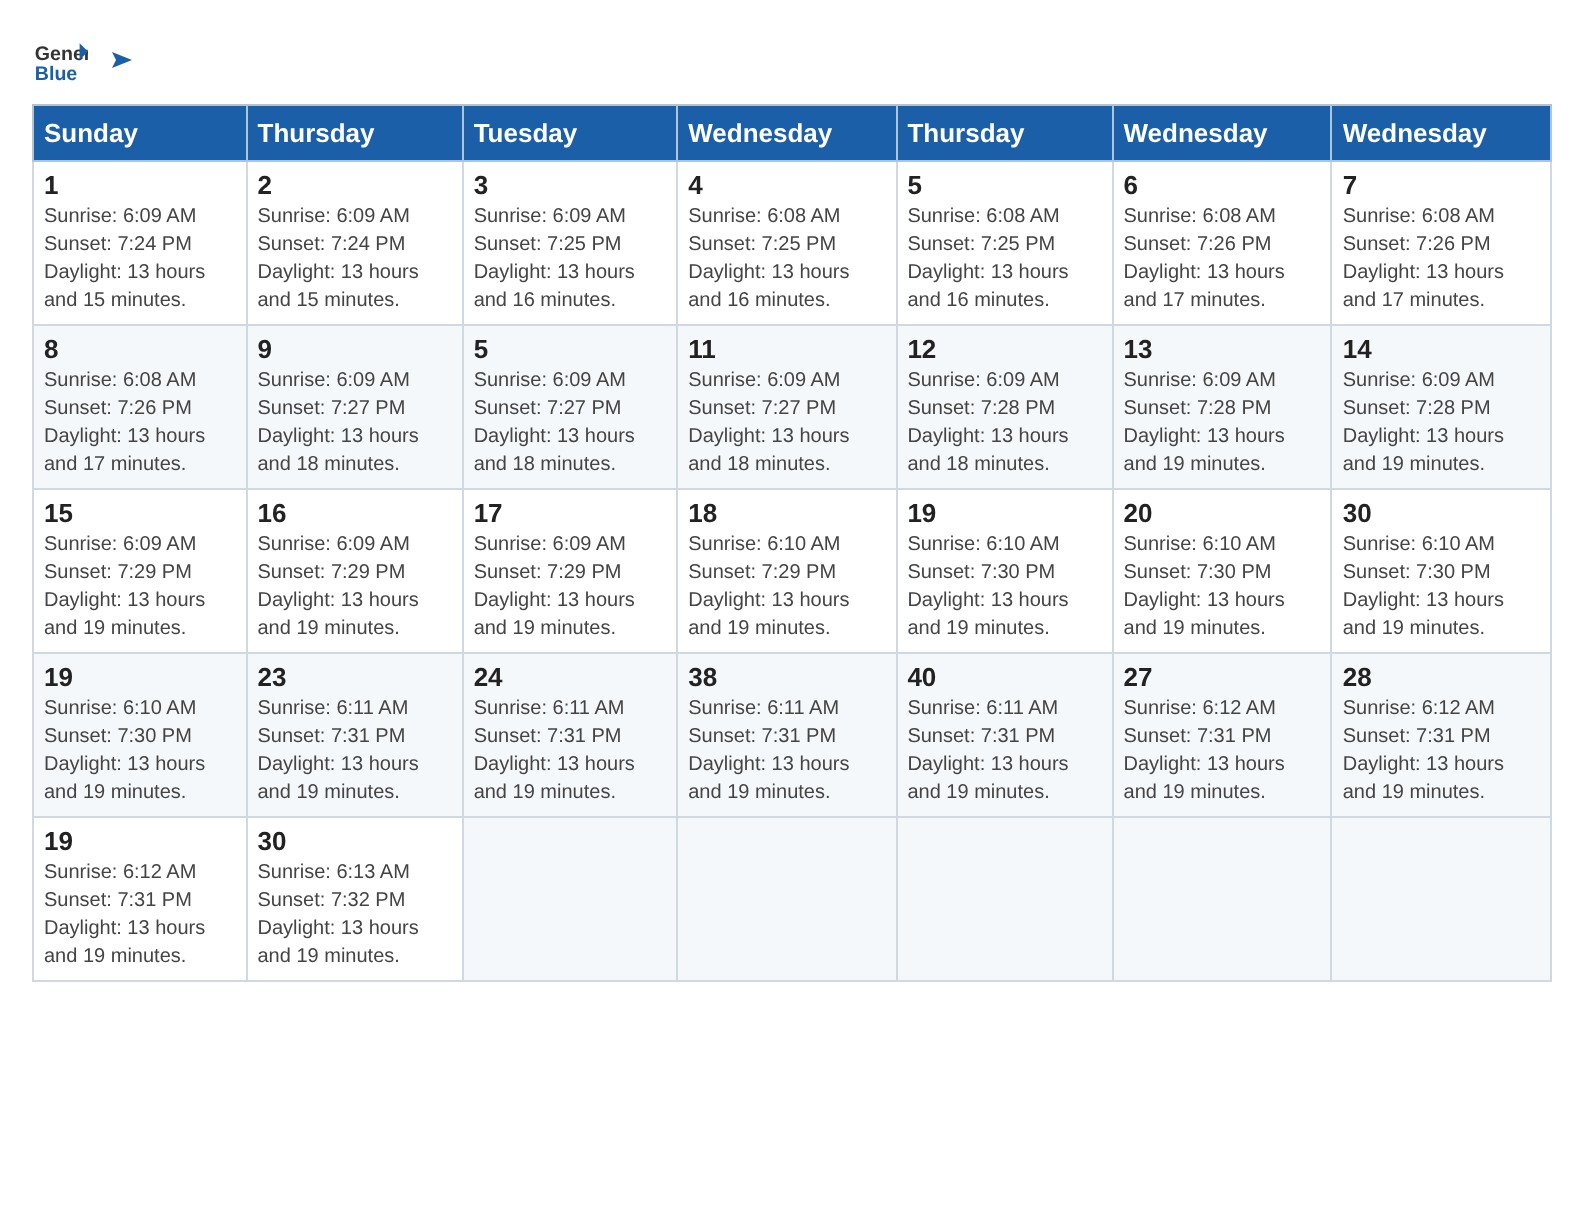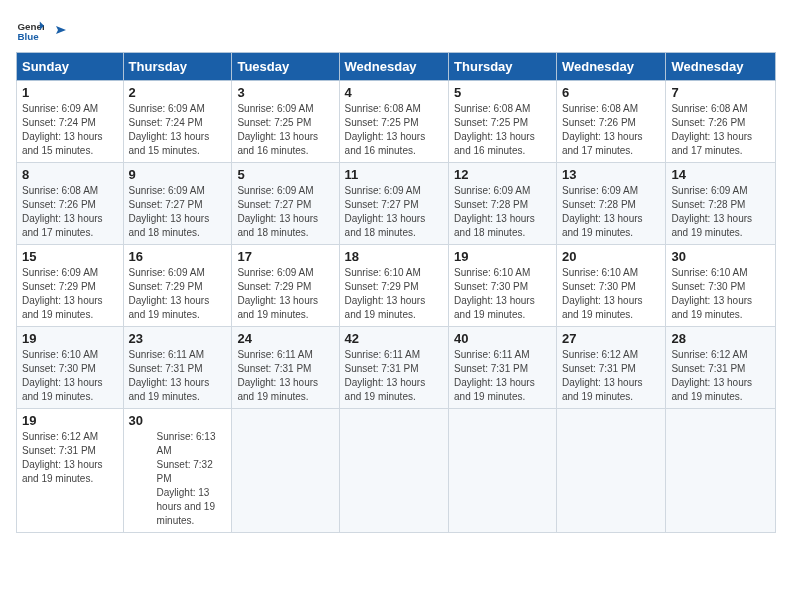--- a/index.html
+++ b/index.html
@@ -271,21 +271,21 @@
 Sunset: 7:31 PM
 Daylight: 13 hours and 19 minutes.</div>
         </td>
         <td>
           <span class="day-number">24</span>
           <div class="day-info" style="white-space: pre-line;">Sunrise: 6:11 AM
 Sunset: 7:31 PM
 Daylight: 13 hours and 19 minutes.</div>
         </td>
         <td>
-          <span class="day-number">42</span>
+          <span class="day-number">38</span>
           <div class="day-info" style="white-space: pre-line;">Sunrise: 6:11 AM
 Sunset: 7:31 PM
 Daylight: 13 hours and 19 minutes.</div>
         </td>
         <td>
           <span class="day-number">40</span>
           <div class="day-info" style="white-space: pre-line;">Sunrise: 6:11 AM
 Sunset: 7:31 PM
 Daylight: 13 hours and 19 minutes.</div>
         </td>
@@ -304,21 +304,21 @@
       </tr>
       <tr>
         <td>
           <span class="day-number">19</span>
           <div class="day-info" style="white-space: pre-line;">Sunrise: 6:12 AM
 Sunset: 7:31 PM
 Daylight: 13 hours and 19 minutes.</div>
         </td>
         <td>
           <span class="day-number">30</span>
-          <div class="day-info" style="white-space: pre-line; margin-left: 28px;">Sunrise: 6:13 AM
+          <div class="day-info" style="white-space: pre-line;">Sunrise: 6:13 AM
 Sunset: 7:32 PM
 Daylight: 13 hours and 19 minutes.</div>
         </td>
         <td class="empty-cell"></td>
         <td class="empty-cell"></td>
         <td class="empty-cell"></td>
         <td class="empty-cell"></td>
         <td class="empty-cell"></td>
       </tr>
     </tbody>

